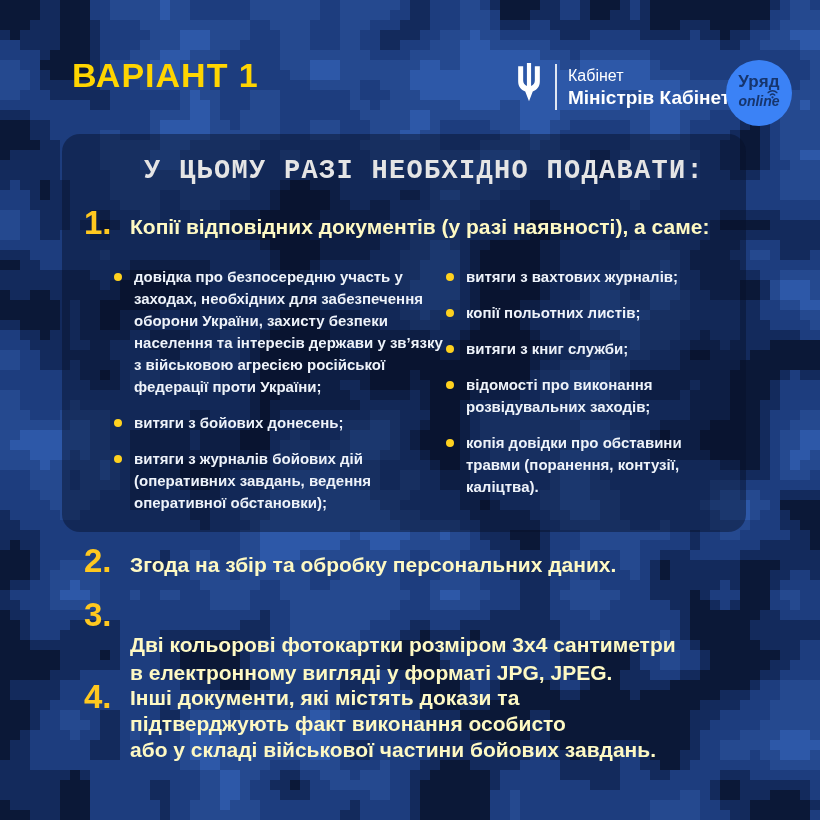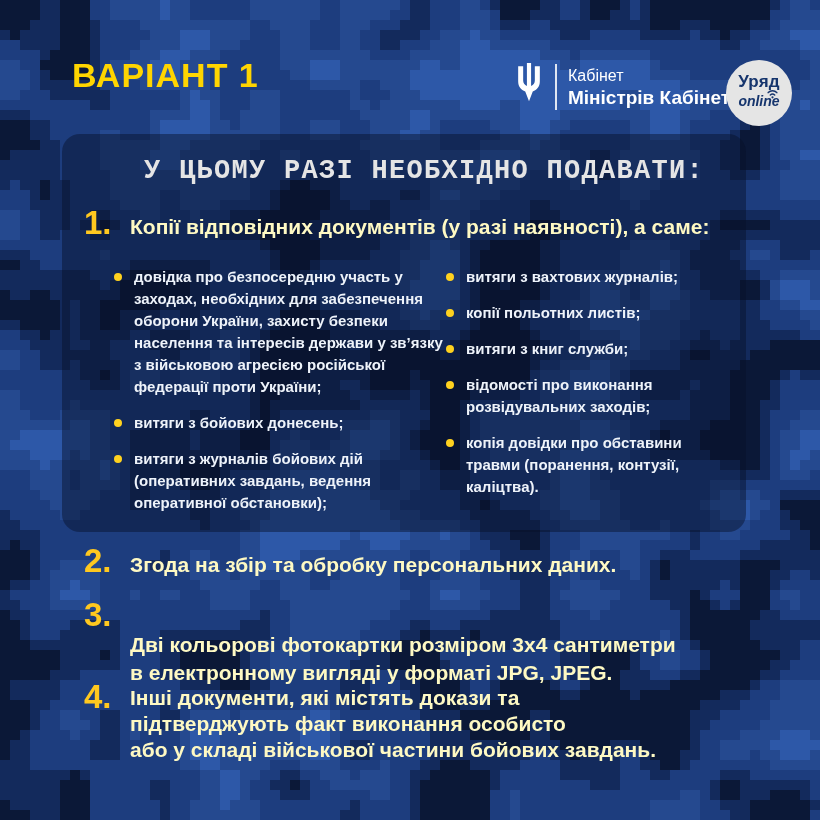--- a/index.html
+++ b/index.html
@@ -12,21 +12,21 @@
 
   .variant-title{position:absolute;left:72px;top:56px;font-size:34px;font-weight:700;
                  letter-spacing:1px;color:#ffd500;}
 
   .gov-brand{position:absolute;left:514px;top:60px;display:flex;align-items:flex-end;gap:11px;color:#fff;}
   .gov-brand .sep{width:2px;height:46px;background:rgba(255,255,255,0.85);}
   .brand-l1{font-size:16px;font-weight:400;line-height:21px;}
   .brand-l2{font-size:19px;font-weight:700;line-height:24px;}
 
   .urad-badge{position:absolute;left:726px;top:60px;width:66px;height:66px;border-radius:50%;
-              background:#e5e5e5;color:#16356d;text-align:center;}
+              background:#3b82f6;color:#16356d;text-align:center;}
   .urad-l1{margin-top:12px;font-size:17px;font-weight:700;letter-spacing:.2px;}
   .urad-l2{font-size:14px;font-style:italic;font-weight:700;margin-top:1px;}
   .wifi{position:absolute;right:13px;top:25px;}
 
   .heading{position:absolute;left:0;right:0;top:156px;text-align:center;
            font-size:27px;font-weight:700;letter-spacing:1.3px;color:#e5e5e5;font-family:Liberation Mono, monospace;}
 
   .num{position:absolute;left:84px;font-size:33px;font-weight:700;color:#ffc81f;}
   .itxt{position:absolute;left:130px;color:#fef9c3;font-weight:700;font-size:21px;line-height:27px;}
   .prewrap{white-space:pre-line;}

